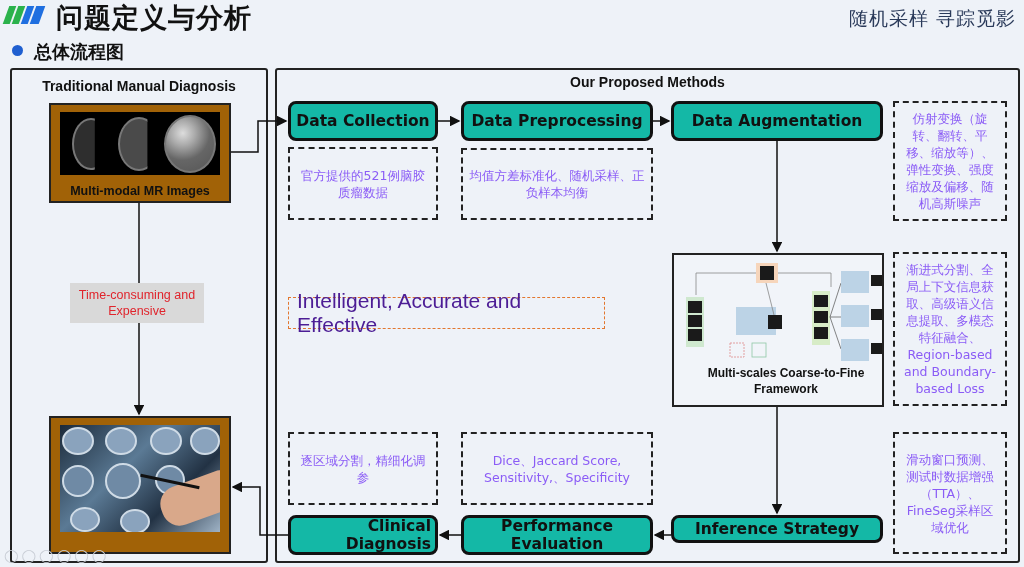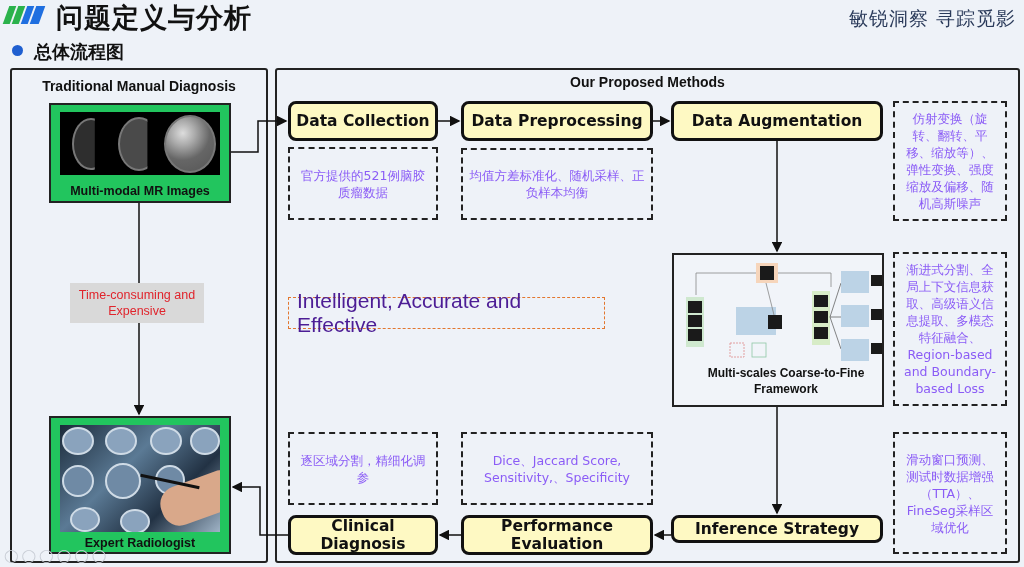--- a/index.html
+++ b/index.html
@@ -15,29 +15,29 @@
   .brand { right: 8px; top: 6px; font-size: 19px; color: #2a3a5a; font-family: "DejaVu Sans", sans-serif; letter-spacing: 1px; }
   .bullet { left: 12px; top: 45px; width: 11px; height: 11px; border-radius: 50%; background: #1f5fd0; }
   .subtitle { left: 34px; top: 40px; font-size: 18px; font-weight: bold; font-family: "DejaVu Sans", sans-serif; color: #111; }
 
   
   .panel { border: 2px solid #222; border-radius: 3px; }
   .left-panel { left: 10px; top: 68px; width: 258px; height: 495px; }
   .right-panel { left: 275px; top: 68px; width: 745px; height: 495px; }
   .panel-title { font-weight: bold; font-size: 14px; text-align: center; }
 
-  .img-box { border: 2px solid #222; background: #22c55e; }
+  .img-box { border: 2px solid #222; background: #a16207; }
   .img-box .caption { font-weight: bold; font-size: 12.5px; text-align: center; }
   .mri { background: #000; position: relative; overflow: hidden; }
   .brain { position: absolute; border-radius: 50%; border: 2px solid #777; }
 
   .warn { left: 70px; top: 283px; width: 134px; height: 40px; background: #d9d9d9; color: #e0242c; font-size: 12.5px; text-align: center; line-height: 16px; padding-top: 4px; }
 
   
-  .step { border: 3px solid #111; border-radius: 8px; background: #fef9c3; font-weight: bold; font-size: 15.5px; text-align: center; display: flex; align-items: center; justify-content: center; line-height: 18px; font-family: "DejaVu Sans", sans-serif; }
+  .step { border: 3px solid #111; border-radius: 8px; background: #14b8a6; font-weight: bold; font-size: 15.5px; text-align: center; display: flex; align-items: center; justify-content: center; line-height: 18px; font-family: "DejaVu Sans", sans-serif; }
   .note { border: 2px dashed #222; font-size: 12.5px; text-align: center; display: flex; align-items: center; justify-content: center; line-height: 17px; color: #8b5cf6; padding: 4px 6px; font-family: "DejaVu Sans", sans-serif; }
 
   .slogan { left: 288px; top: 297px; width: 317px; height: 32px; border: 1.5px dashed #e2772f; color: #4c1d95; font-size: 21px; display: flex; align-items: center; padding-left: 8px; }
 
   .framework { left: 672px; top: 253px; width: 212px; height: 154px; border: 2px solid #222; background: #f1f4f9; }
   .framework .caption { position: absolute; left: 0; right: 0; bottom: 8px; font-weight: bold; font-size: 12px; text-align: center; line-height: 16px; padding-left: 16px; }
 
   svg.connectors { position: absolute; left: 0; top: 0; width: 1024px; height: 567px; pointer-events: none; }
 
   .watermark { left: 4px; top: 548px; font-size: 13px; color: #c9ced6; letter-spacing: 3px; }
@@ -45,21 +45,21 @@
 </head>
 <body>
 
 <div class="abs logo-bars">
   <span style="left:2px;background:#2bb24c"></span>
   <span style="left:11px;background:#2bb24c"></span>
   <span style="left:20px;background:#1f6fe0"></span>
   <span style="left:29px;background:#1f6fe0;width:9px"></span>
 </div>
 <div class="abs page-title">问题定义与分析</div>
-<div class="abs brand">敏锐洞察 寻踪觅影</div>
+<div class="abs brand">随机采样 寻踪觅影</div>
 <div class="abs bullet"></div>
 <div class="abs subtitle">总体流程图</div>
 
 <div class="abs panel left-panel"></div>
 <div class="abs panel-title" style="left:10px;top:78px;width:258px;">Traditional Manual Diagnosis</div>
 
 <div class="abs img-box" style="left:49px;top:103px;width:182px;height:100px;">
   <div class="mri" style="margin:7px 9px 0 9px;height:63px;">
     <div class="brain" style="left:12px;top:6px;width:38px;height:52px;background:#2e2e2e;clip-path:inset(0 40% 0 0);"></div>
     <div class="brain" style="left:58px;top:5px;width:42px;height:54px;background:#4a4a4a;clip-path:inset(0 30% 0 0);"></div>
@@ -77,21 +77,20 @@
     <div class="brain" style="left:90px;top:2px;width:32px;height:28px;background:#8aa3bd;border-color:#cfdbe6"></div>
     <div class="brain" style="left:130px;top:2px;width:30px;height:28px;background:#8aa3bd;border-color:#cfdbe6"></div>
     <div class="brain" style="left:2px;top:40px;width:32px;height:32px;background:#6f8aa5;border-color:#cfdbe6"></div>
     <div class="brain" style="left:45px;top:38px;width:36px;height:36px;background:#6f8aa5;border-color:#cfdbe6"></div>
     <div class="brain" style="left:95px;top:40px;width:30px;height:30px;background:#6f8aa5;border-color:#cfdbe6"></div>
     <div class="brain" style="left:10px;top:82px;width:30px;height:25px;background:#8aa3bd;border-color:#cfdbe6"></div>
     <div class="brain" style="left:60px;top:84px;width:30px;height:25px;background:#8aa3bd;border-color:#cfdbe6"></div>
     <div class="abs" style="left:100px;top:55px;width:70px;height:40px;background:#d9a88a;border-radius:18px 4px 4px 18px;transform:rotate(-20deg);"></div>
     <div class="abs" style="left:80px;top:55px;width:60px;height:3px;background:#111;transform:rotate(12deg);"></div>
   </div>
-  <div class="caption" style="margin-top:4px;">Expert Radiologist</div>
 </div>
 
 <div class="abs panel right-panel"></div>
 <div class="abs panel-title" style="left:275px;top:74px;width:745px;">Our Proposed Methods</div>
 
 <div class="abs step" style="left:288px;top:101px;width:150px;height:40px;">Data Collection</div>
 <div class="abs step" style="left:461px;top:101px;width:192px;height:40px;">Data Preprocessing</div>
 <div class="abs step" style="left:671px;top:101px;width:212px;height:40px;">Data Augmentation</div>
 
 <div class="abs note" style="left:288px;top:147px;width:150px;height:73px;">官方提供的521例脑胶质瘤数据</div>
@@ -129,21 +128,21 @@
     <rect x="76" y="86" width="14" height="14" fill="none" stroke="#8fc9a6" stroke-width="0.8"></rect>
   </svg>
   <div class="caption">Multi-scales Coarse-to-Fine Framework</div>
 </div>
 <div class="abs note" style="left:893px;top:252px;width:114px;height:154px;">渐进式分割、全局上下文信息获取、高级语义信息提取、多模态特征融合、Region-based and Boundary-based Loss</div>
 
 <div class="abs note" style="left:288px;top:432px;width:150px;height:73px;">逐区域分割，精细化调参</div>
 <div class="abs note" style="left:461px;top:432px;width:192px;height:73px;">Dice、Jaccard Score, Sensitivity,、Specificity</div>
 <div class="abs note" style="left:893px;top:432px;width:114px;height:122px;">滑动窗口预测、测试时数据增强（TTA）、FineSeg采样区域优化</div>
 
-<div class="abs step" style="left:288px;top:515px;width:150px;height:40px;padding:0 10px;">Clinical Diagnosis</div>
+<div class="abs step" style="left:288px;top:515px;width:150px;height:40px;padding:0 4px;text-align:right;">Clinical Diagnosis</div>
 <div class="abs step" style="left:461px;top:515px;width:192px;height:40px;padding:0 44px;">Performance Evaluation</div>
 <div class="abs step" style="left:671px;top:515px;width:212px;height:28px;">Inference Strategy</div>
 
 <svg class="connectors">
   <defs>
     <marker id="ah" markerWidth="7" markerHeight="7" refX="6" refY="3.5" orient="auto">
       <path d="M0,0 L7,3.5 L0,7 z" fill="#111"></path>
     </marker>
   </defs>
   <path d="M231 152 H258 V121 H286" stroke="#111" stroke-width="1.5" fill="none" marker-end="url(#ah)"></path>

